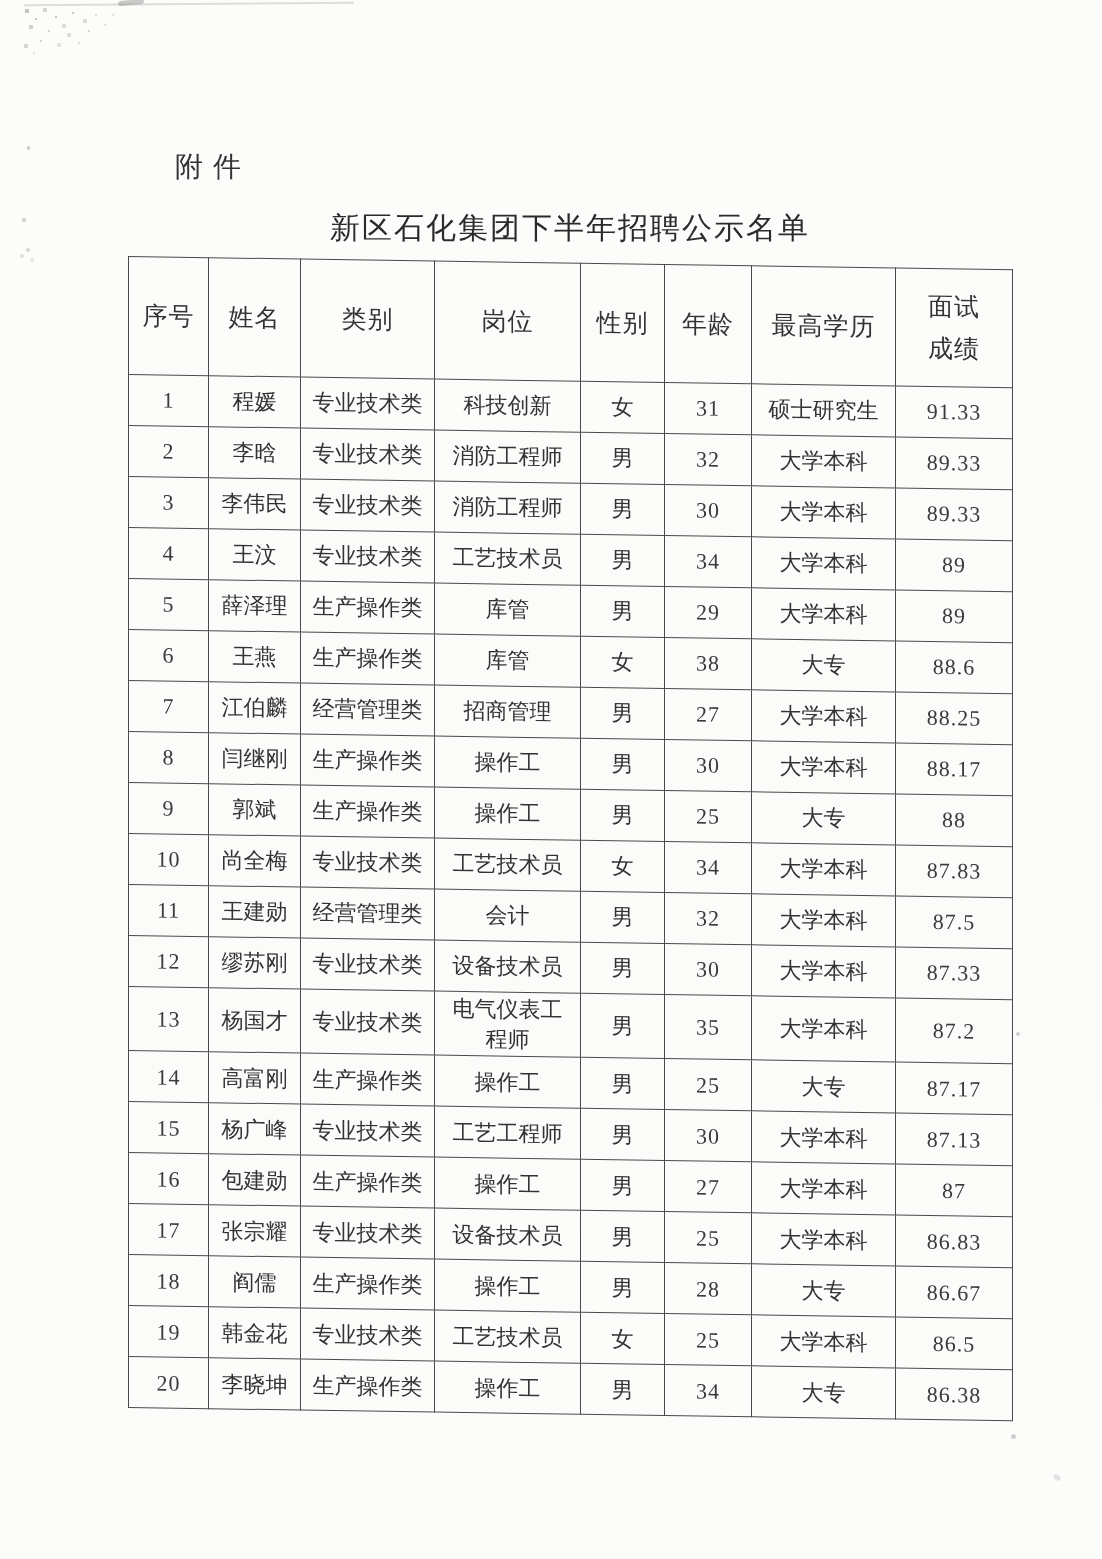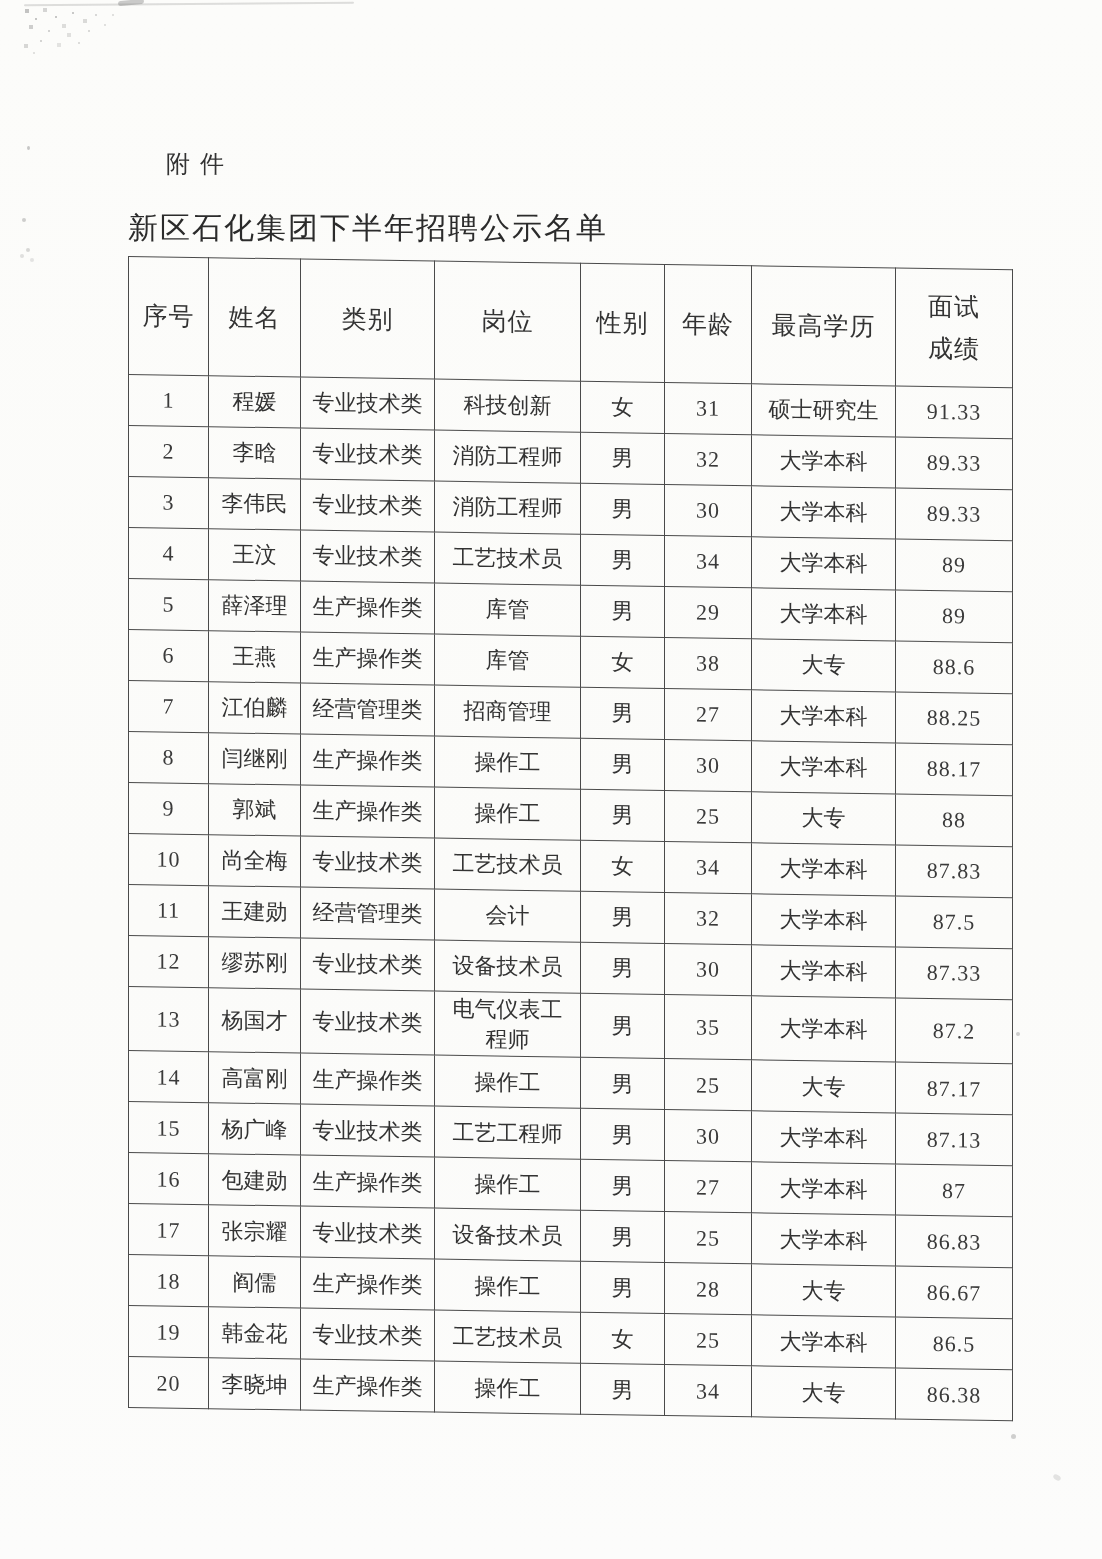--- a/index.html
+++ b/index.html
@@ -64,32 +64,32 @@
   .speck-a { position:absolute; left:27px;  top:146px;  width:3px; height:4px; background: rgba(120,120,120,.40); border-radius:50%; }
   .speck-b { position:absolute; left:22px;  top:218px;  width:4px; height:4px; background: rgba(120,120,120,.35); border-radius:50%;
              box-shadow: 4px 30px 0 0 rgba(130,130,130,.30), -2px 36px 0 0 rgba(140,140,140,.25), 8px 40px 0 0 rgba(140,140,140,.22); }
   .speck-c { position:absolute; left:1016px; top:1032px; width:4px; height:4px; background: rgba(150,150,150,.45); border-radius:50%; }
   .speck-d { position:absolute; left:1011px; top:1434px; width:5px; height:5px; background: rgba(140,140,140,.40); border-radius:50%; }
   .speck-e { position:absolute; left:1053px; top:1475px; width:8px; height:5px; background: rgba(170,170,170,.30); border-radius:50%; transform: rotate(30deg); }
 
   
   .attachment {
     position: absolute;
-    left: 166px;
+    left: 175px;
     top: 148px;
-    font-size: 24px;
+    font-size: 28px;
     letter-spacing: 10px;
     color: #333;
   }
   .doc-title {
     position: absolute;
     left: 128px;
     top: 208px;
     width: 884px;
-    text-align: left;
+    text-align: center;
     font-size: 30px;
     letter-spacing: 2px;
     color: #2b2b2b;
   }
 
   
   table.roster {
     position: absolute;
     left: 128px;
     top: 256px;

